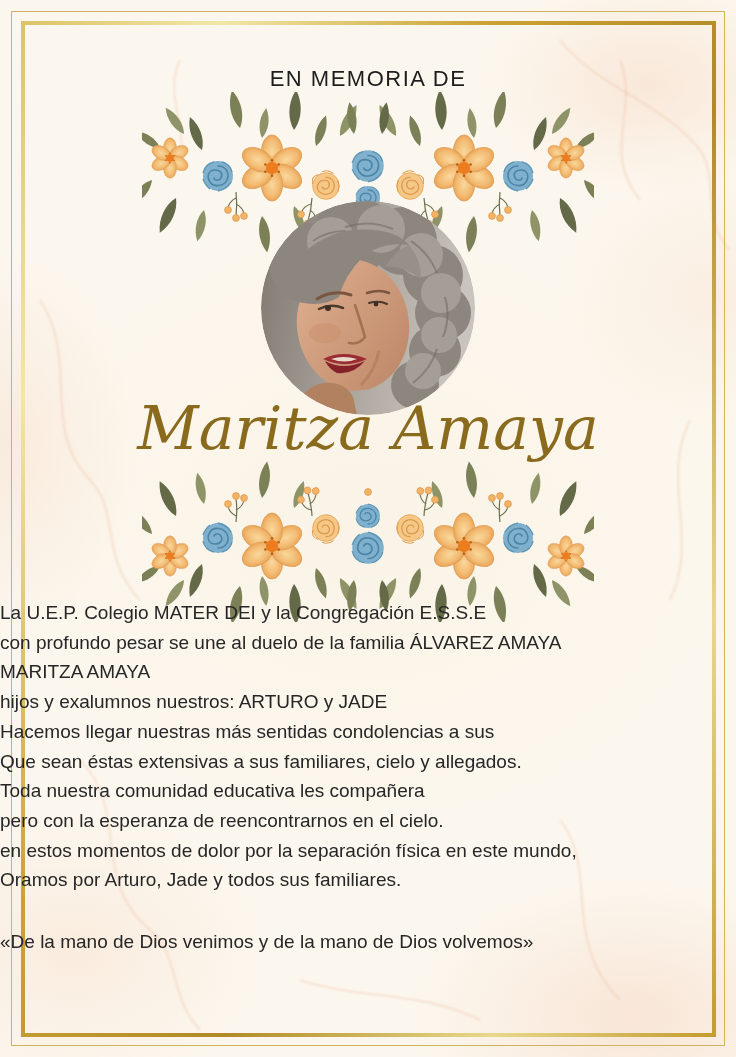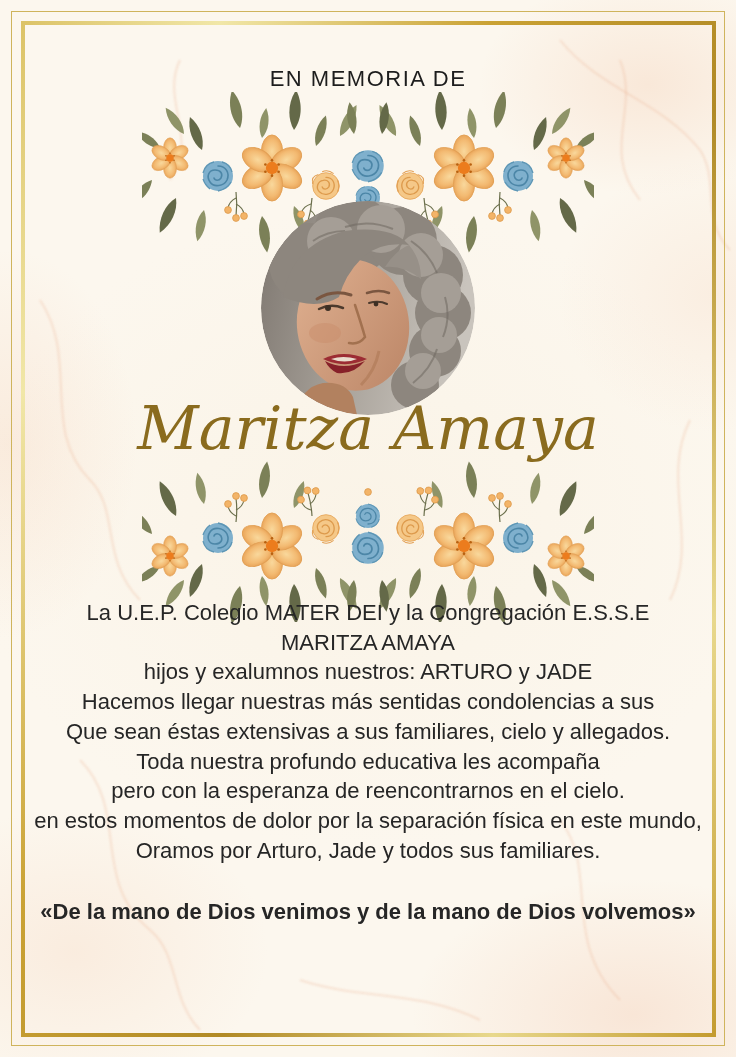--- a/index.html
+++ b/index.html
@@ -24,24 +24,24 @@
   .title{position:absolute;top:66px;left:0;right:0;text-align:center;
     font-size:22px;letter-spacing:1.5px;color:#1d1d1d;z-index:4;}
   .garland{position:absolute;left:50%;width:452px;height:164px;z-index:1;}
   .garland.top{top:92px;transform:translateX(-50%);}
   .garland.bottom{top:458px;transform:translateX(-50%) scaleY(-1);}
   .portrait{position:absolute;top:201px;left:50%;transform:translateX(-50%);
     width:214px;height:214px;border-radius:50%;overflow:hidden;z-index:2;}
   .name{position:absolute;top:393px;left:0;right:0;text-align:center;
     font-family:"DejaVu Serif",serif;font-style:italic;font-weight:500;
     font-size:60px;color:#8a6b1e;z-index:3;}
-  .bodytext{position:absolute;top:598px;left:0;right:0;text-align:center;
-    font-size:22px;line-height:29.7px;color:#262626;z-index:4;}
+  .bodytext{position:absolute;top:598px;left:0;right:0;
+    font-size:19px;line-height:29.7px;color:#262626;z-index:4;}
   .line{white-space:nowrap;}
-  .quote{margin-top:32px;font-weight:bold;}
+  .quote{margin-top:32px;}
 </style>
 </head>
 <body>
 
 <div class="card">
 
   <svg class="veins" width="736" height="1057" viewBox="0 0 736 1057">
     <g fill="none" stroke="rgba(233,168,135,0.35)" stroke-width="2">
       <path d="M560,40 C600,90 660,100 700,150 C720,180 700,220 730,250"></path>
       <path d="M620,60 C640,110 600,150 640,200"></path>
@@ -212,25 +212,26 @@
   </div>
 
   <div class="name">Maritza Amaya</div>
 
   <svg class="garland bottom" viewBox="0 0 452 164">
     <use href="#garland"></use>
   </svg>
 
   <div class="bodytext">
     <div class="line">La U.E.P. Colegio MATER DEI y la Congregación E.S.S.E</div>
+    <div class="line">con profundo pesar se une al duelo de la familia ÁLVAREZ AMAYA</div>
     <div class="line">MARITZA AMAYA</div>
     <div class="line">hijos y exalumnos nuestros: ARTURO y JADE</div>
     <div class="line">Hacemos llegar nuestras más sentidas condolencias a sus</div>
     <div class="line">Que sean éstas extensivas a sus familiares, cielo y allegados.</div>
-    <div class="line">Toda nuestra profundo educativa les acompaña</div>
+    <div class="line">Toda nuestra comunidad educativa les compañera</div>
     <div class="line">pero con la esperanza de reencontrarnos en el cielo.</div>
     <div class="line">en estos momentos de dolor por la separación física en este mundo,</div>
     <div class="line">Oramos por Arturo, Jade y todos sus familiares.</div>
     <div class="quote">
       <div class="line">«De la mano de Dios venimos y  de la mano de Dios volvemos»</div>
     </div>
   </div>
 
 </div>
 

